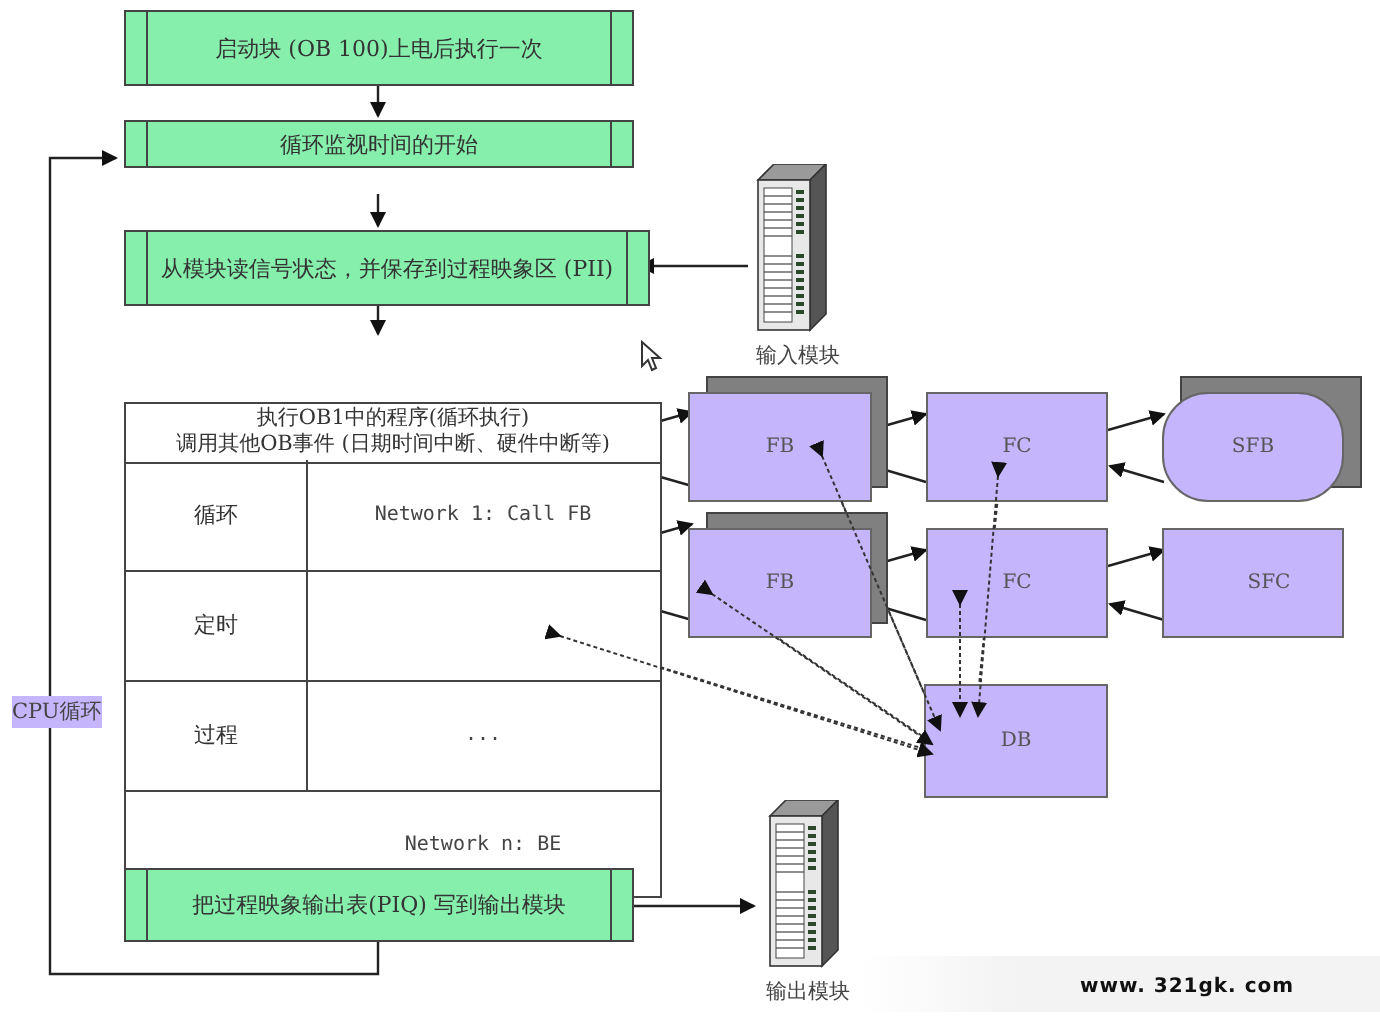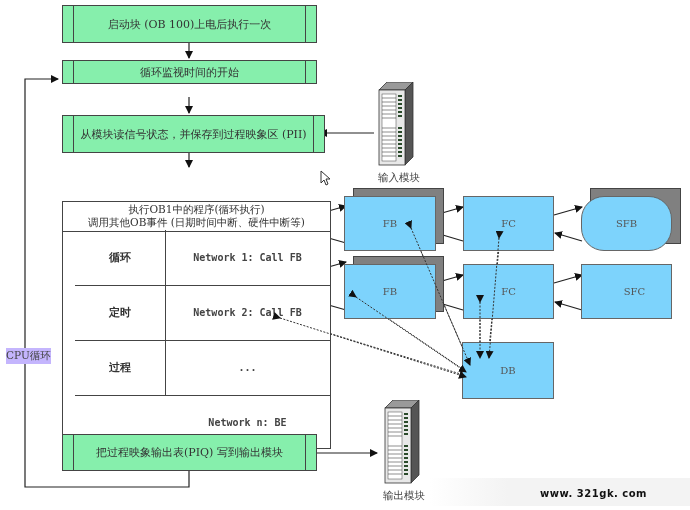--- a/index.html
+++ b/index.html
@@ -7,27 +7,27 @@
          font-family:"DejaVu Serif", serif; color:#333; }
   .abs { position:absolute; box-sizing:border-box; }
   .proc { border:1.5px solid #444; background:#86efac; display:flex; align-items:center; justify-content:center;
           font-size:11px; color:#333; }
   .proc::before, .proc::after { content:""; position:absolute; top:0; bottom:0; width:0; border-left:1.5px solid #444; }
   .proc::before { left:10px; }
   .proc::after { right:10px; }
   .ob1 { border:1.5px solid #444; background:#fff; }
   .ob1-head { position:absolute; left:0; right:0; top:0; height:28px; border-bottom:1.5px solid #444;
               text-align:center; font-size:10.5px; line-height:13px; padding-top:1px; }
-  .row { position:absolute; left:12px; right:0; height:55px; border-bottom:1.5px solid #444;font-weight:bold; }
+  .row { position:absolute; left:0; right:0; height:55px; border-bottom:1.5px solid #444; }
   .row:last-child { border-bottom:none; }
   .cell-l { position:absolute; left:0; top:0; bottom:0; width:90px; border-right:1.5px solid #444;
             display:flex; align-items:center; justify-content:center; font-size:11px; }
   .cell-r { position:absolute; left:90px; right:0; top:0; bottom:0; display:flex; align-items:center; justify-content:center;
             font-family:"DejaVu Sans Mono", monospace; font-size:10px; color:#444; }
-  .blk { border:1.5px solid #666; background:#7dd3fc; display:flex; align-items:center; justify-content:center;
+  .blk { border:1.5px solid #666; background:#c4b5fd; display:flex; align-items:center; justify-content:center;
          font-size:10px; color:#555; }
   .shadow { background:#808080; border:1px solid #444; }
   .label { font-size:10.5px; color:#444; white-space:nowrap; }
   .wm { font-family:"DejaVu Sans", sans-serif; font-weight:bold; font-size:10px; color:#111; letter-spacing:0.5px; }
 </style>
 </head>
 <body>
 
 <svg class="abs" style="left:0;top:0" width="690" height="510">
   <defs>
@@ -89,21 +89,20 @@
   <div class="ob1-head">
     <div>执行OB1中的程序(循环执行)</div>
     <div>调用其他OB事件 (日期时间中断、硬件中断等)</div>
   </div>
   <div class="row" style="top:28px;">
     <div class="cell-l">循环</div>
     <div class="cell-r">Network 1: Call FB</div>
   </div>
   <div class="row" style="top:83px;">
     <div class="cell-l">定时</div>
-    <div class="cell-r">Network 2: Call FB</div>
   </div>
   <div class="row" style="top:138px;">
     <div class="cell-l">过程</div>
     <div class="cell-r">...</div>
   </div>
   <div class="row" style="top:193px;">
     <div class="cell-r">Network n: BE</div>
   </div>
 </div>
 

